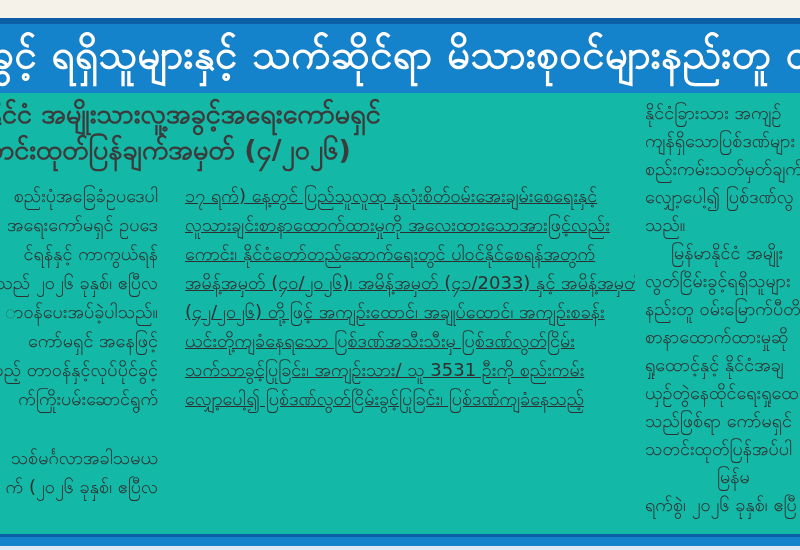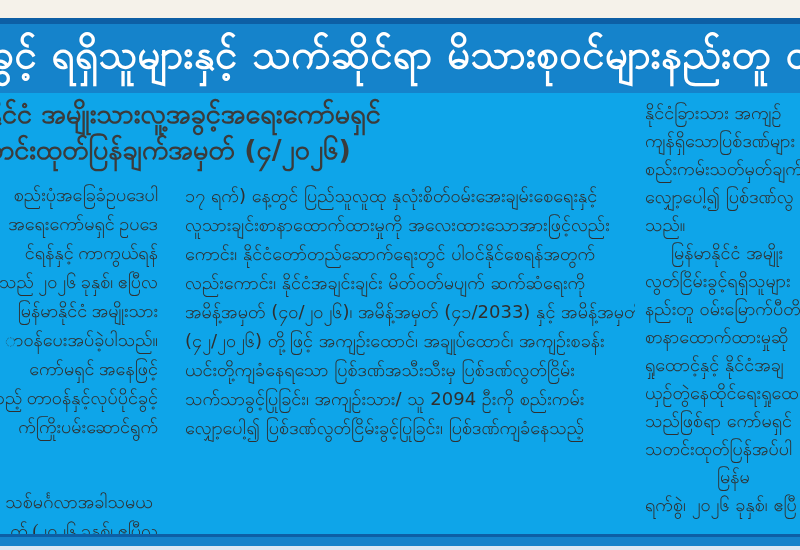--- a/index.html
+++ b/index.html
@@ -1,19 +1,19 @@
 <!DOCTYPE html>
 <html><head>
 <meta charset="utf-8">
 <style>
   html,body{margin:0;padding:0;}
   .page{
     position:relative;
     width:800px;height:550px;
-    background:#0ea5e9;
+    background:#14b8a6;
     overflow:hidden;
     font-family:"DejaVu Sans", sans-serif;
   }
   .top-strip{
     position:absolute;left:0;top:0;width:800px;height:18px;
     background:#f5f2ea;
   }
   .banner{
     position:absolute;left:0;top:18px;width:800px;height:75px;
     background:#1583cb;
@@ -39,26 +39,26 @@
   .col{position:absolute;color:#303030;}
   .col .line{
     white-space:nowrap;
     font-size:18px;
     line-height:29px;
     height:29px;
   }
   .col-left{
     left:0;top:181px;width:158px;
     direction:rtl; 
-    font-family:Liberation Serif, serif;
   }
-  .col-left .para-gap{margin-top:46px;text-align:center;}
+  .col-left .para-gap{margin-top:30px;}
   .col-mid{
     left:185px;top:181px;width:450px;
     overflow:hidden;
+    text-decoration:underline;
   }
   .col-right{
     left:645px;top:99px;width:160px;
   }
   .col-right .line{line-height:28px;height:28px;}
   .indent-sm{padding-left:26px;}
   .indent-lg{padding-left:72px;}
   .bottom-bar{
     position:absolute;left:0;top:534px;width:800px;height:12px;
     background:#1583cb;
@@ -84,38 +84,36 @@
   <div class="heading">
     <div class="heading-line">နိုင်ငံ အမျိုးသားလူ့အခွင့်အရေးကော်မရှင်</div>
     <div class="heading-line">တင်းထုတ်ပြန်ချက်အမှတ် (၄/၂၀၂၆)</div>
   </div>
 
   <div class="col col-left">
     <div class="line">စည်းပုံအခြေခံဥပဒေပါ</div>
     <div class="line">အရေးကော်မရှင် ဥပဒေ</div>
     <div class="line">င်ရန်နှင့် ကာကွယ်ရန်</div>
     <div class="line">သည် ၂၀၂၆ ခုနှစ်၊ ဧပြီလ</div>
-    <div class="line">မြန်မာနိုင်ငံ အမျိုးသား</div>
     <div class="line">ာဝန်ပေးအပ်ခဲ့ပါသည်။</div>
     <div class="line">ကော်မရှင် အနေဖြင့်</div>
     <div class="line">သည့် တာဝန်နှင့်လုပ်ပိုင်ခွင့်</div>
     <div class="line">က်ကြိုးပမ်းဆောင်ရွက်</div>
     <div class="line para-gap">သစ်မင်္ဂလာအခါသမယ</div>
     <div class="line">က် (၂၀၂၆ ခုနှစ်၊ ဧပြီလ</div>
   </div>
 
   <div class="col col-mid">
     <div class="line">၁၇ ရက်) နေ့တွင် ပြည်သူလူထု နှလုံးစိတ်ဝမ်းအေးချမ်းစေရေးနှင့်</div>
     <div class="line">လူသားချင်းစာနာထောက်ထားမှုကို အလေးထားသောအားဖြင့်လည်း</div>
     <div class="line">ကောင်း၊ နိုင်ငံတော်တည်ဆောက်ရေးတွင် ပါဝင်နိုင်စေရန်အတွက်</div>
-    <div class="line">လည်းကောင်း၊ နိုင်ငံအချင်းချင်း မိတ်ဝတ်မပျက် ဆက်ဆံရေးကို</div>
     <div class="line">အမိန့်အမှတ် (၄၀/၂၀၂၆)၊ အမိန့်အမှတ် (၄၁/2033) နှင့် အမိန့်အမှတ်</div>
     <div class="line">(၄၂/၂၀၂၆) တို့ဖြင့် အကျဉ်းထောင်၊ အချုပ်ထောင်၊ အကျဉ်းစခန်း</div>
     <div class="line">ယင်းတို့ကျခံနေရသော ပြစ်ဒဏ်အသီးသီးမှ ပြစ်ဒဏ်လွတ်ငြိမ်း</div>
-    <div class="line">သက်သာခွင့်ပြုခြင်း၊ အကျဉ်းသား/ သူ 2094 ဦးကို စည်းကမ်း</div>
+    <div class="line">သက်သာခွင့်ပြုခြင်း၊ အကျဉ်းသား/ သူ 3531 ဦးကို စည်းကမ်း</div>
     <div class="line">လျှော့ပေါ့၍ ပြစ်ဒဏ်လွတ်ငြိမ်းခွင့်ပြုခြင်း၊ ပြစ်ဒဏ်ကျခံနေသည့်</div>
   </div>
 
   <div class="col col-right">
     <div class="line">နိုင်ငံခြားသား အကျဉ်</div>
     <div class="line">ကျန်ရှိသောပြစ်ဒဏ်များ</div>
     <div class="line">စည်းကမ်းသတ်မှတ်ချက်</div>
     <div class="line">လျှော့ပေါ့၍ ပြစ်ဒဏ်လွ</div>
     <div class="line">သည်။</div>
     <div class="line indent-sm">မြန်မာနိုင်ငံ အမျိုး</div>

